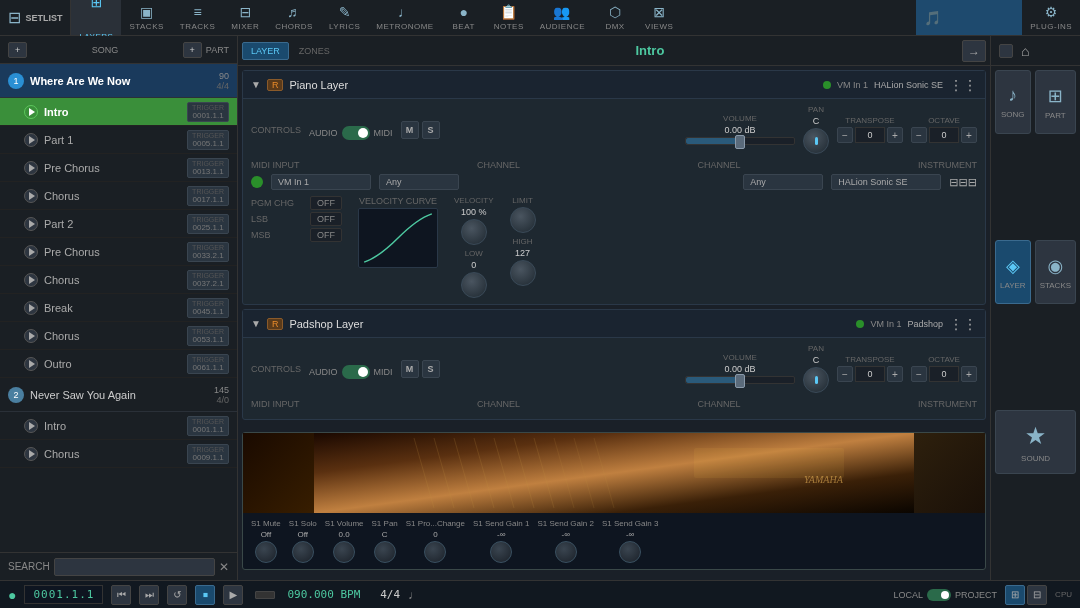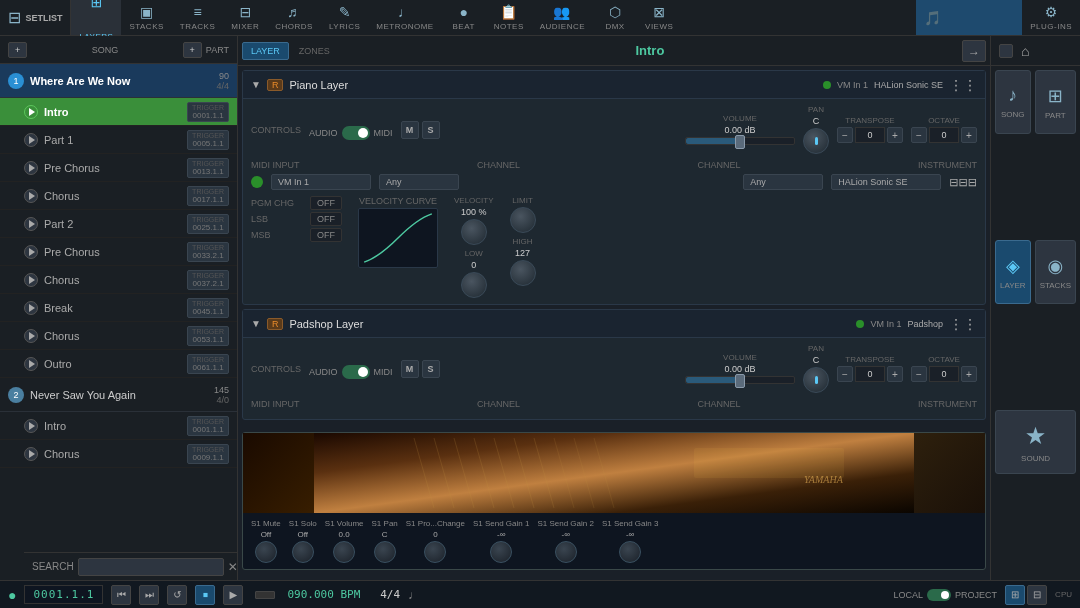--- a/index.html
+++ b/index.html
@@ -212,21 +212,20 @@
 
     
     .search-bar {
       display: flex;
       align-items: center;
       padding: 4px 8px;
       border-top: 1px solid #333;
       background: #1a1f24;
       gap: 4px;
       height: 28px;
-      margin-left: 24px;
     }
     .search-bar .search-label {
       font-size: 10px;
       color: #888;
     }
     .search-bar .search-input {
       flex: 1;
       background: #2d3540;
       border: 1px solid #444;
       color: #ccc;

